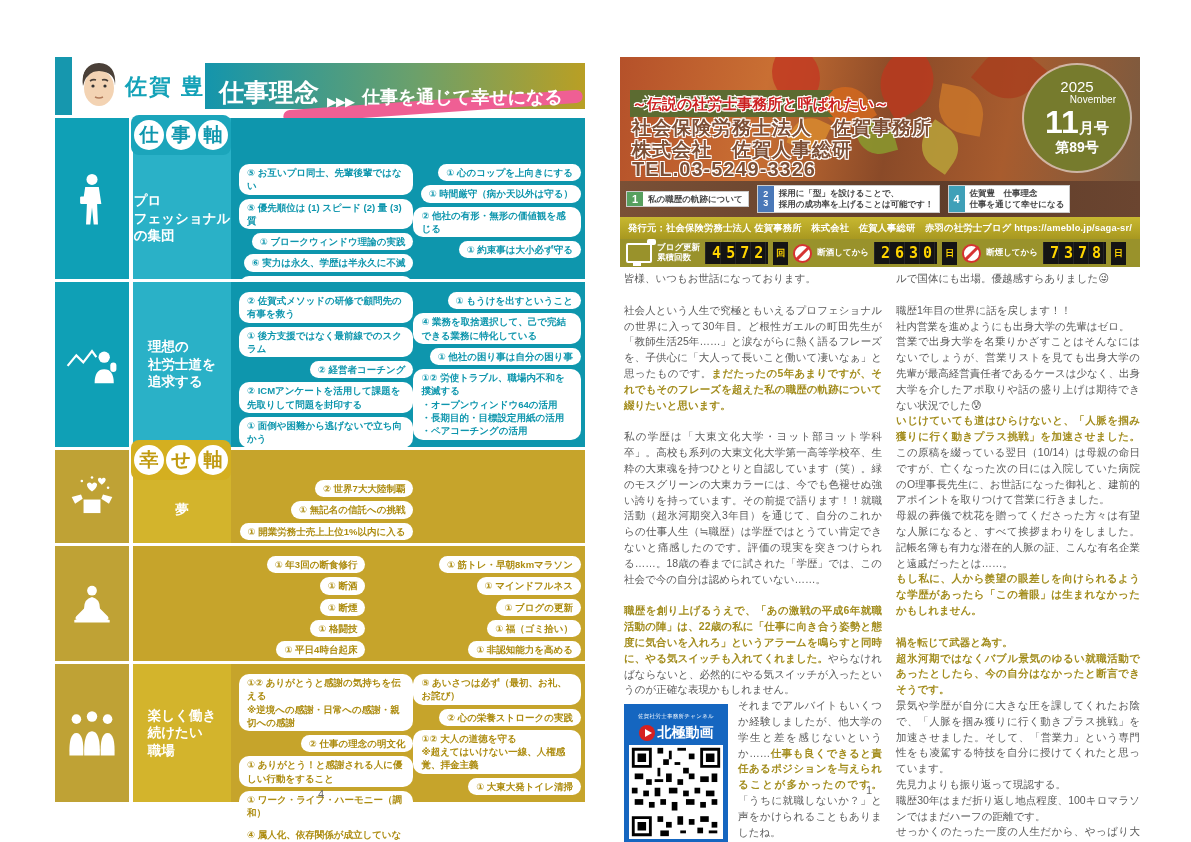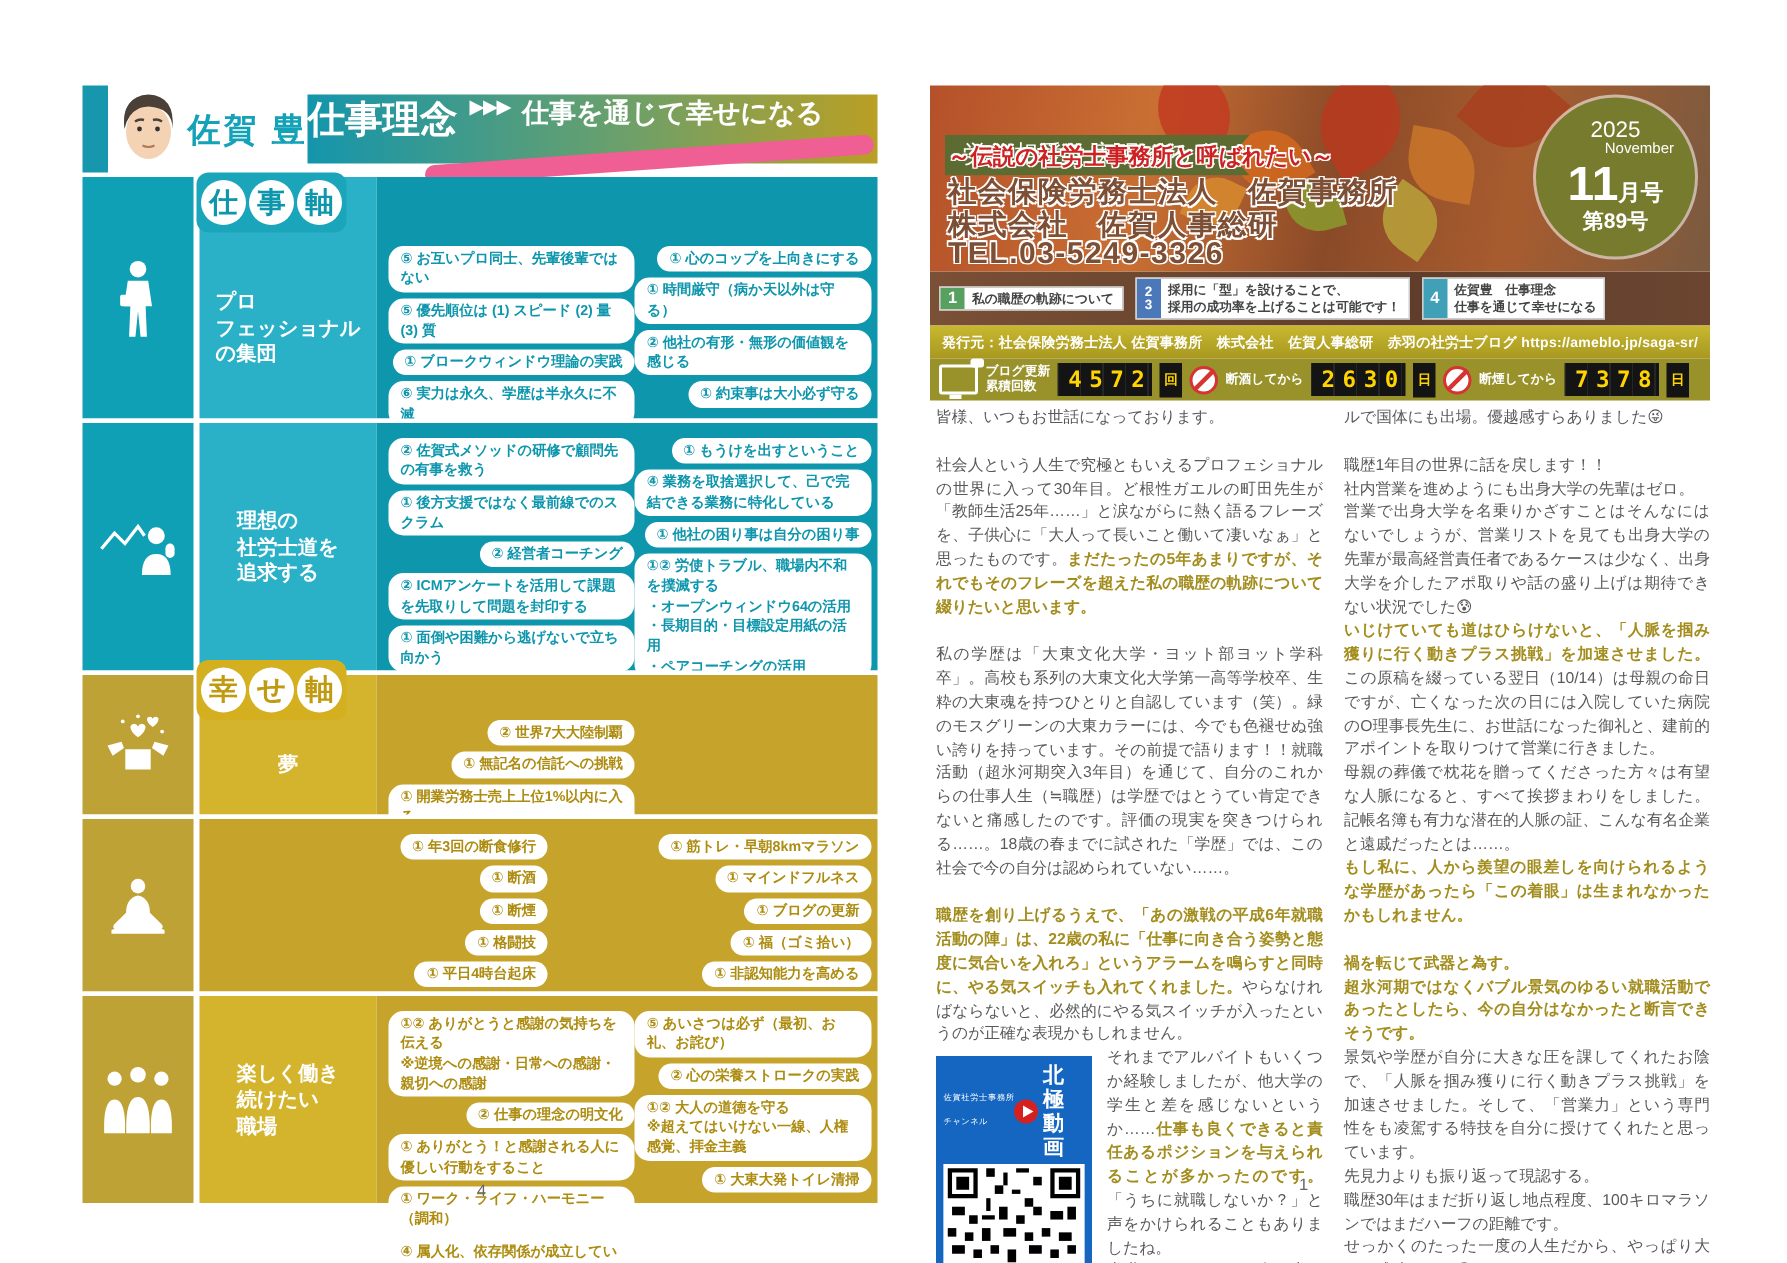--- a/index.html
+++ b/index.html
@@ -8,32 +8,32 @@
   .ws{white-space:pre-line;}
 
   
   .lp{position:absolute;left:55px;top:57px;width:530px;height:745px;}
   .lp-header{position:relative;height:58px;}
   .lp-accent{position:absolute;left:0;top:0;width:17px;height:58px;background:#1697ae;}
   .lp-avatar{position:absolute;left:22px;top:3px;width:44px;height:52px;}
   .lp-name{position:absolute;left:70px;top:15px;color:#14a2b8;font-size:22px;font-weight:bold;letter-spacing:2px;}
   .lp-title{position:absolute;left:150px;top:6px;right:0;height:46px;
             background:linear-gradient(90deg,#1495ac,#6ba06b 55%,#b99f24);
-            color:#fff;display:flex;align-items:flex-start;overflow:visible;}
+            color:#fff;display:flex;align-items:flex-end;padding-left:14px;overflow:visible;}
   .swoosh{position:absolute;right:2px;bottom:-4px;width:300px;height:13px;background:#ef5f94;
           border-radius:10px;transform:rotate(-4deg);z-index:0;}
   .lp-title .t1{font-size:25px;font-weight:bold;z-index:1;}
   .lp-title .t2{font-size:13px;margin:0 8px;z-index:1;letter-spacing:-1px;}
   .lp-title .t3{font-size:18px;font-weight:bold;z-index:1;}
 
   .lp-main{position:absolute;top:61px;left:0;right:0;height:684px;display:flex;flex-direction:column;}
   .row{display:flex;box-sizing:border-box;}
   .row + .row{border-top:3px solid #fff;}
   .icon-cell{width:74px;margin-right:4px;display:flex;align-items:center;justify-content:center;}
-  .label-cell{width:118px;display:flex;align-items:center;justify-content:center;
+  .label-cell{width:98px;display:flex;align-items:center;justify-content:center;
               color:#fff;font-weight:bold;font-size:13.5px;line-height:1.3;text-align:left;box-sizing:border-box;}
   .content-cell{flex:1;display:flex;padding:10px 4px 6px 8px;box-sizing:border-box;}
   .pill-col{display:flex;flex-direction:column;align-items:flex-end;gap:4px;}
   .pill-col.c1{width:51%;}
   .pill-col.c2{width:49%;}
   .pill{background:#fff;border-radius:10px;padding:2px 8px;font-size:9.5px;font-weight:bold;
         line-height:1.4;white-space:pre-line;}
   .teal .icon-cell{background:#0fa0b6;}
   .teal .label-cell{background:#2ab1c7;}
   .teal .content-cell{background:#0e96ad;}
@@ -109,21 +109,21 @@
             position:relative;flex:none;}
   .prohibit:after{content:'';position:absolute;left:-2px;top:6px;width:19px;height:2.5px;
                   background:#d63333;transform:rotate(-45deg);}
 
   .rp-col{position:absolute;font-size:10.5px;color:#595959;line-height:15.8px;text-align:justify;}
   .rp-col p{margin:0;}
   .rp-col p.gap{margin-bottom:16px;}
   .em{color:#a38d1e;font-weight:bold;}
 
   .qr-float{float:left;width:104px;margin:6px 10px 2px 0;background:#1566c0;padding:5px 5px 6px;box-sizing:border-box;}
-  .qr-head{display:flex;flex-direction:row;align-items:center;margin-bottom:4px;}
+  .qr-head{display:flex;flex-direction:column;align-items:center;margin-bottom:4px;}
   .qr-channel{color:#fff;font-size:5.5px;letter-spacing:.3px;}
   .qr-title-row{display:flex;align-items:center;gap:3px;}
   .play{width:16px;height:16px;border-radius:50%;background:#d62020;position:relative;flex:none;}
   .play:after{content:'';position:absolute;left:6px;top:4px;border-left:7px solid #fff;
               border-top:4px solid transparent;border-bottom:4px solid transparent;}
   .qr-name{color:#fff;font-weight:bold;font-size:14px;}
   .qr-img{display:block;background:#fff;width:94px;height:94px;}
 </style>
 </head>
 <body>

